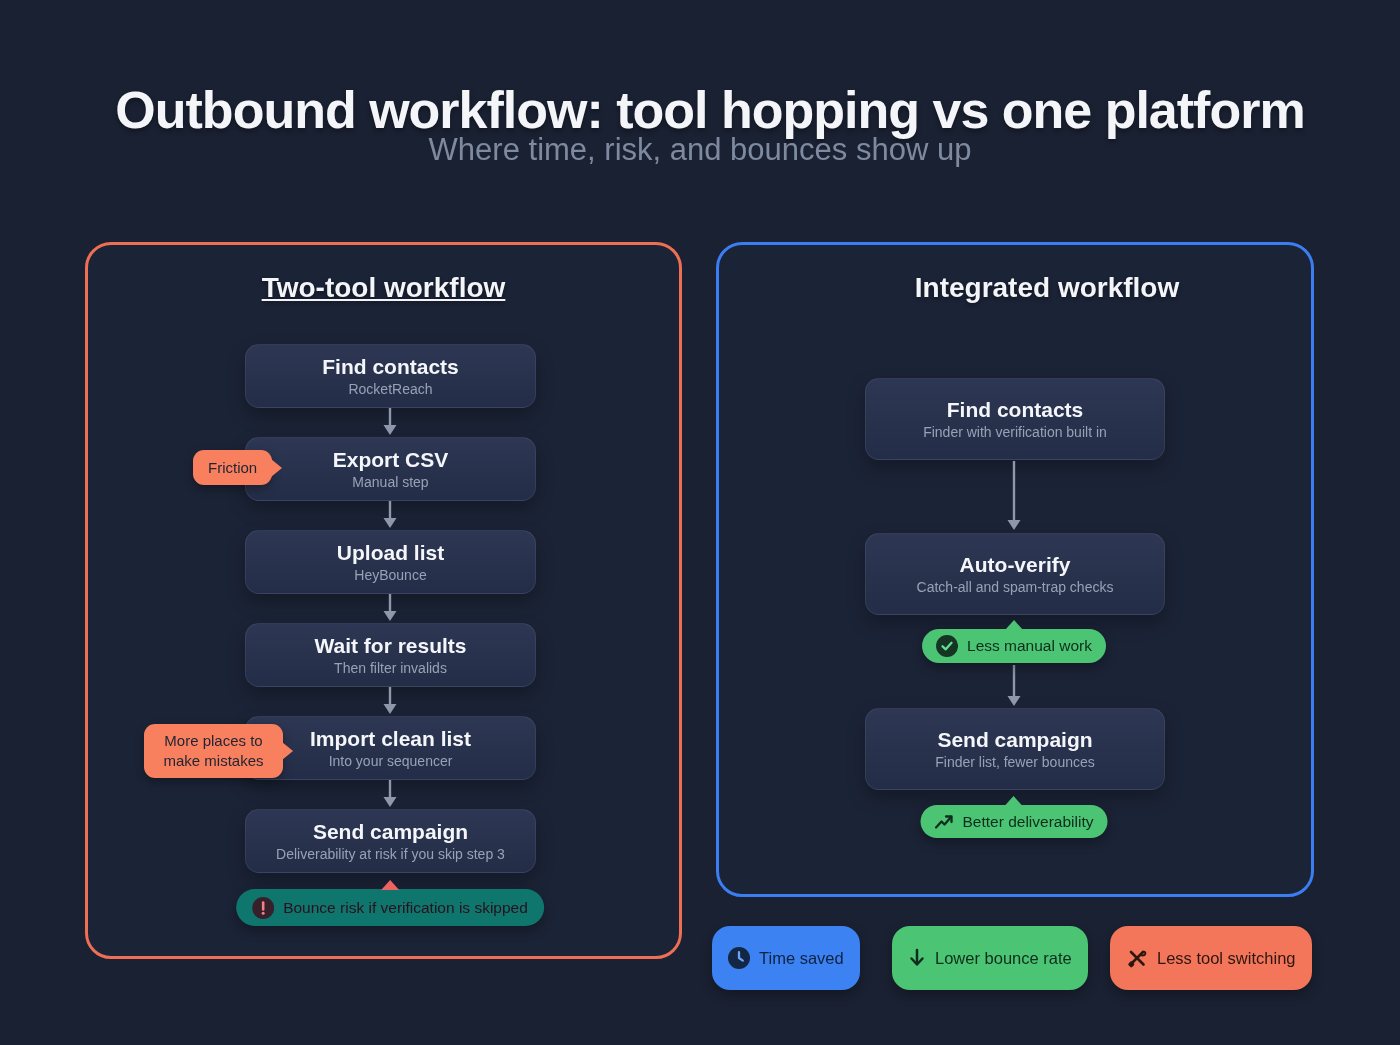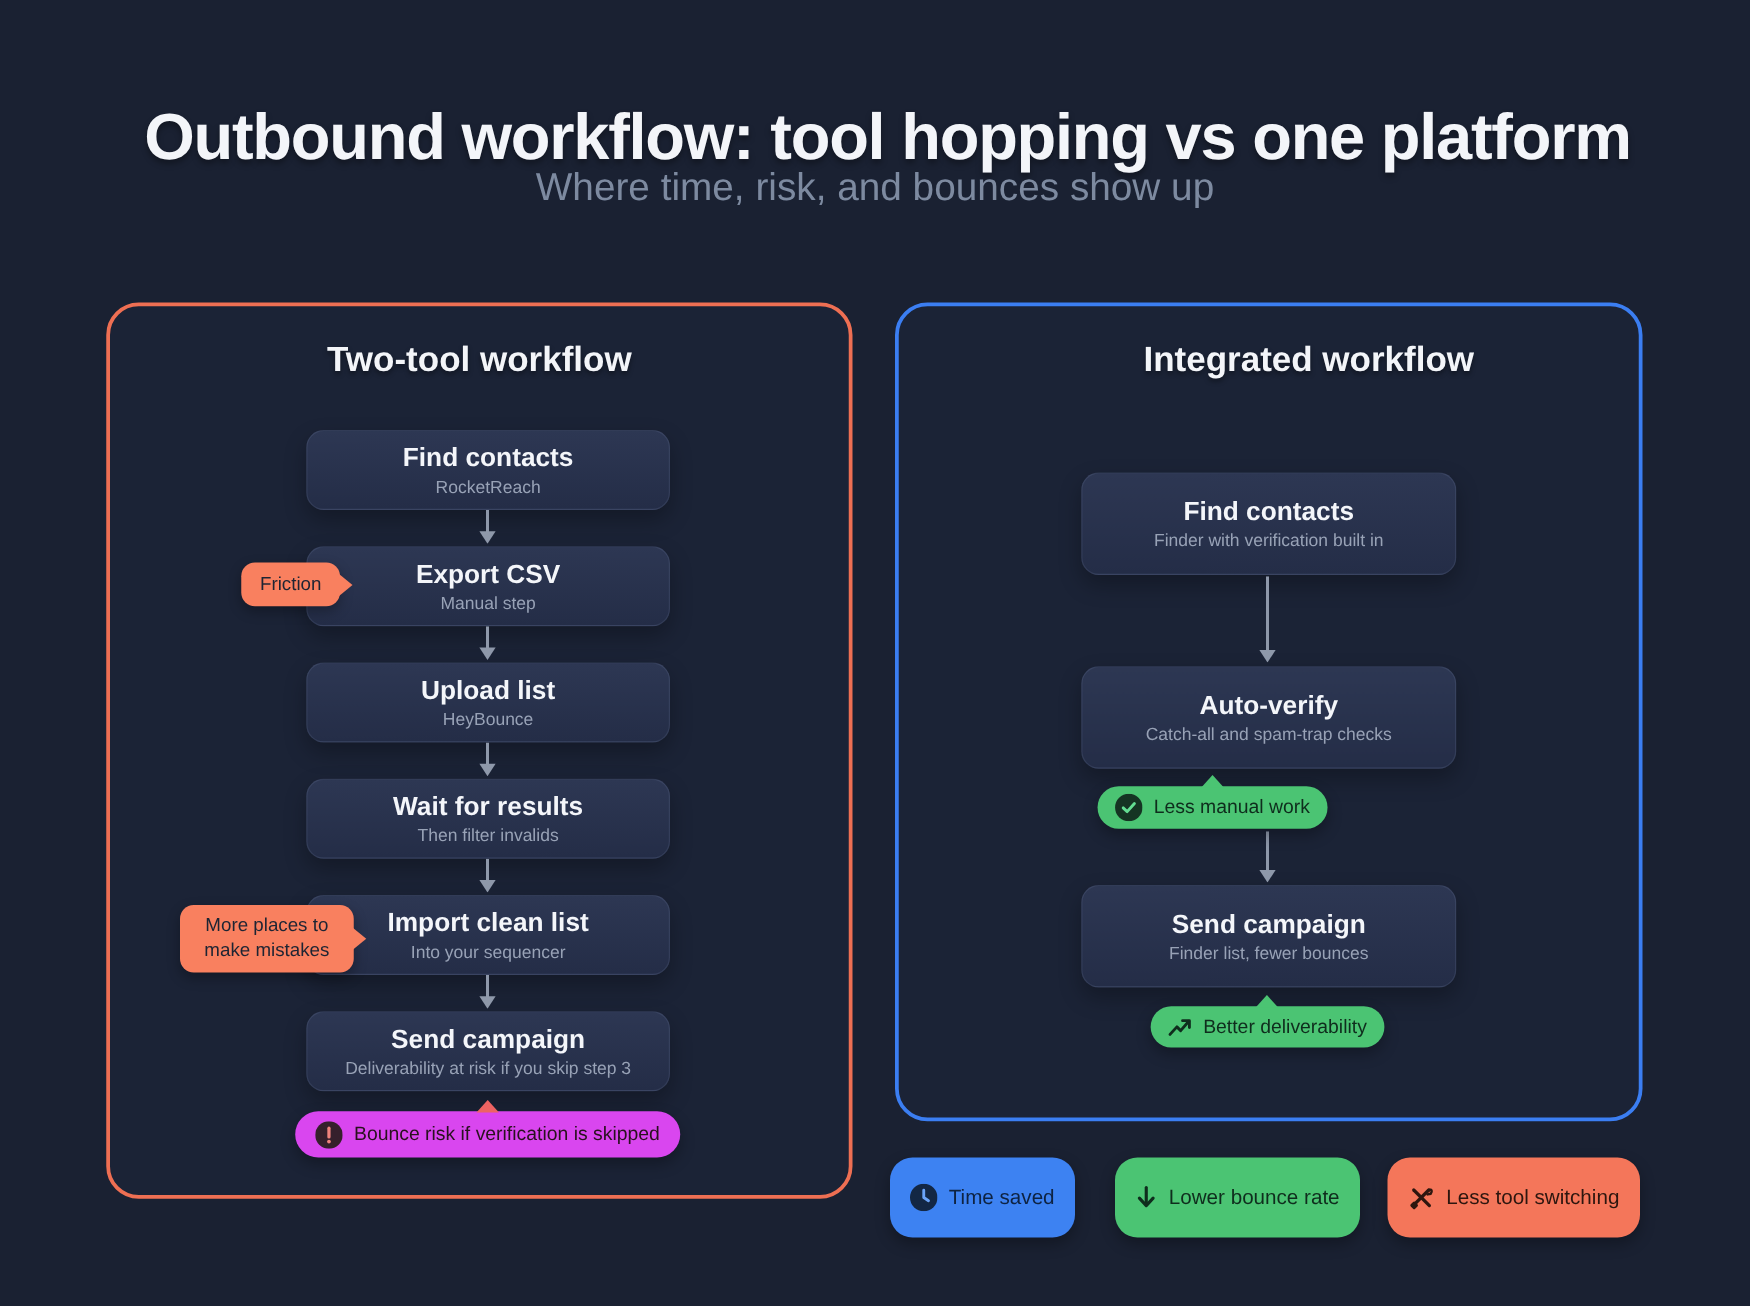--- a/index.html
+++ b/index.html
@@ -22,21 +22,21 @@
     font-size:31px;font-weight:400;color:#7d8aa0;
   }
   
   .panel{border-radius:26px;background:rgba(32,42,64,.28);}
   .panel-left{left:85px;top:242px;width:591px;height:711px;border:3px solid #ee6f53;}
   .panel-right{left:716px;top:242px;width:592px;height:649px;border:3px solid #3b7ef2;}
   .panel-title{
     top:272px;font-size:28px;font-weight:700;color:#f3f5f9;text-align:center;
     text-shadow:0 2px 4px rgba(0,0,0,.4);
   }
-  .panel-title.lt{left:85px;width:597px;}
+  .panel-title.lt{left:85px;width:597px;text-decoration:underline;}
   .panel-title.rt{left:748px;width:598px;}
   
   .node{
     background:linear-gradient(180deg,#2d3753 0%,#242d47 100%);
     border:1px solid rgba(150,165,200,.13);
     border-radius:14px;
     box-shadow:0 8px 18px rgba(0,0,0,.28);
     display:flex;flex-direction:column;align-items:center;justify-content:center;
     gap:3px;text-align:center;
   }
@@ -68,26 +68,26 @@
     box-shadow:0 5px 12px rgba(0,0,0,.3);
     white-space:nowrap;
   }
   .pill .tail-up{
     content:"";position:absolute;top:-9px;left:50%;transform:translateX(-50%);
     width:0;height:0;
     border-left:9px solid transparent;border-right:9px solid transparent;
   }
   .pill-warning{
     left:390px;top:889px;transform:translateX(-50%);
-    height:37px;padding:0 16px;background:#d946ef;color:#28111d;font-size:15.5px;
+    height:37px;padding:0 16px;background:#0f766e;color:#28111d;font-size:15.5px;
   }
   .pill-warning .tail-up{border-bottom:10px solid #ed6362;}
   .pill-green{background:#4bc473;color:#0f2d1d;font-size:15.5px;}
   .pill-green .tail-up{border-bottom:10px solid #4bc473;}
-  .pill-benefit-1{left:970px;top:629px;transform:translateX(-50%);height:34px;padding:0 14px;}
+  .pill-benefit-1{left:1014px;top:629px;transform:translateX(-50%);height:34px;padding:0 14px;}
   .pill-benefit-2{left:1014px;top:805px;transform:translateX(-50%);height:33px;padding:0 14px;}
   
   .badge{
     top:926px;height:36px;border-radius:18px;
     display:inline-flex;align-items:center;gap:9px;padding:14px 16px;
     font-size:16.5px;font-weight:500;
     box-shadow:0 5px 12px rgba(0,0,0,.3);white-space:nowrap;
   }
   .badge-time{left:712px;background:#3d82f2;color:#0e2342;}
   .badge-bounce{left:892px;background:#4bc473;color:#0f2d1d;}

